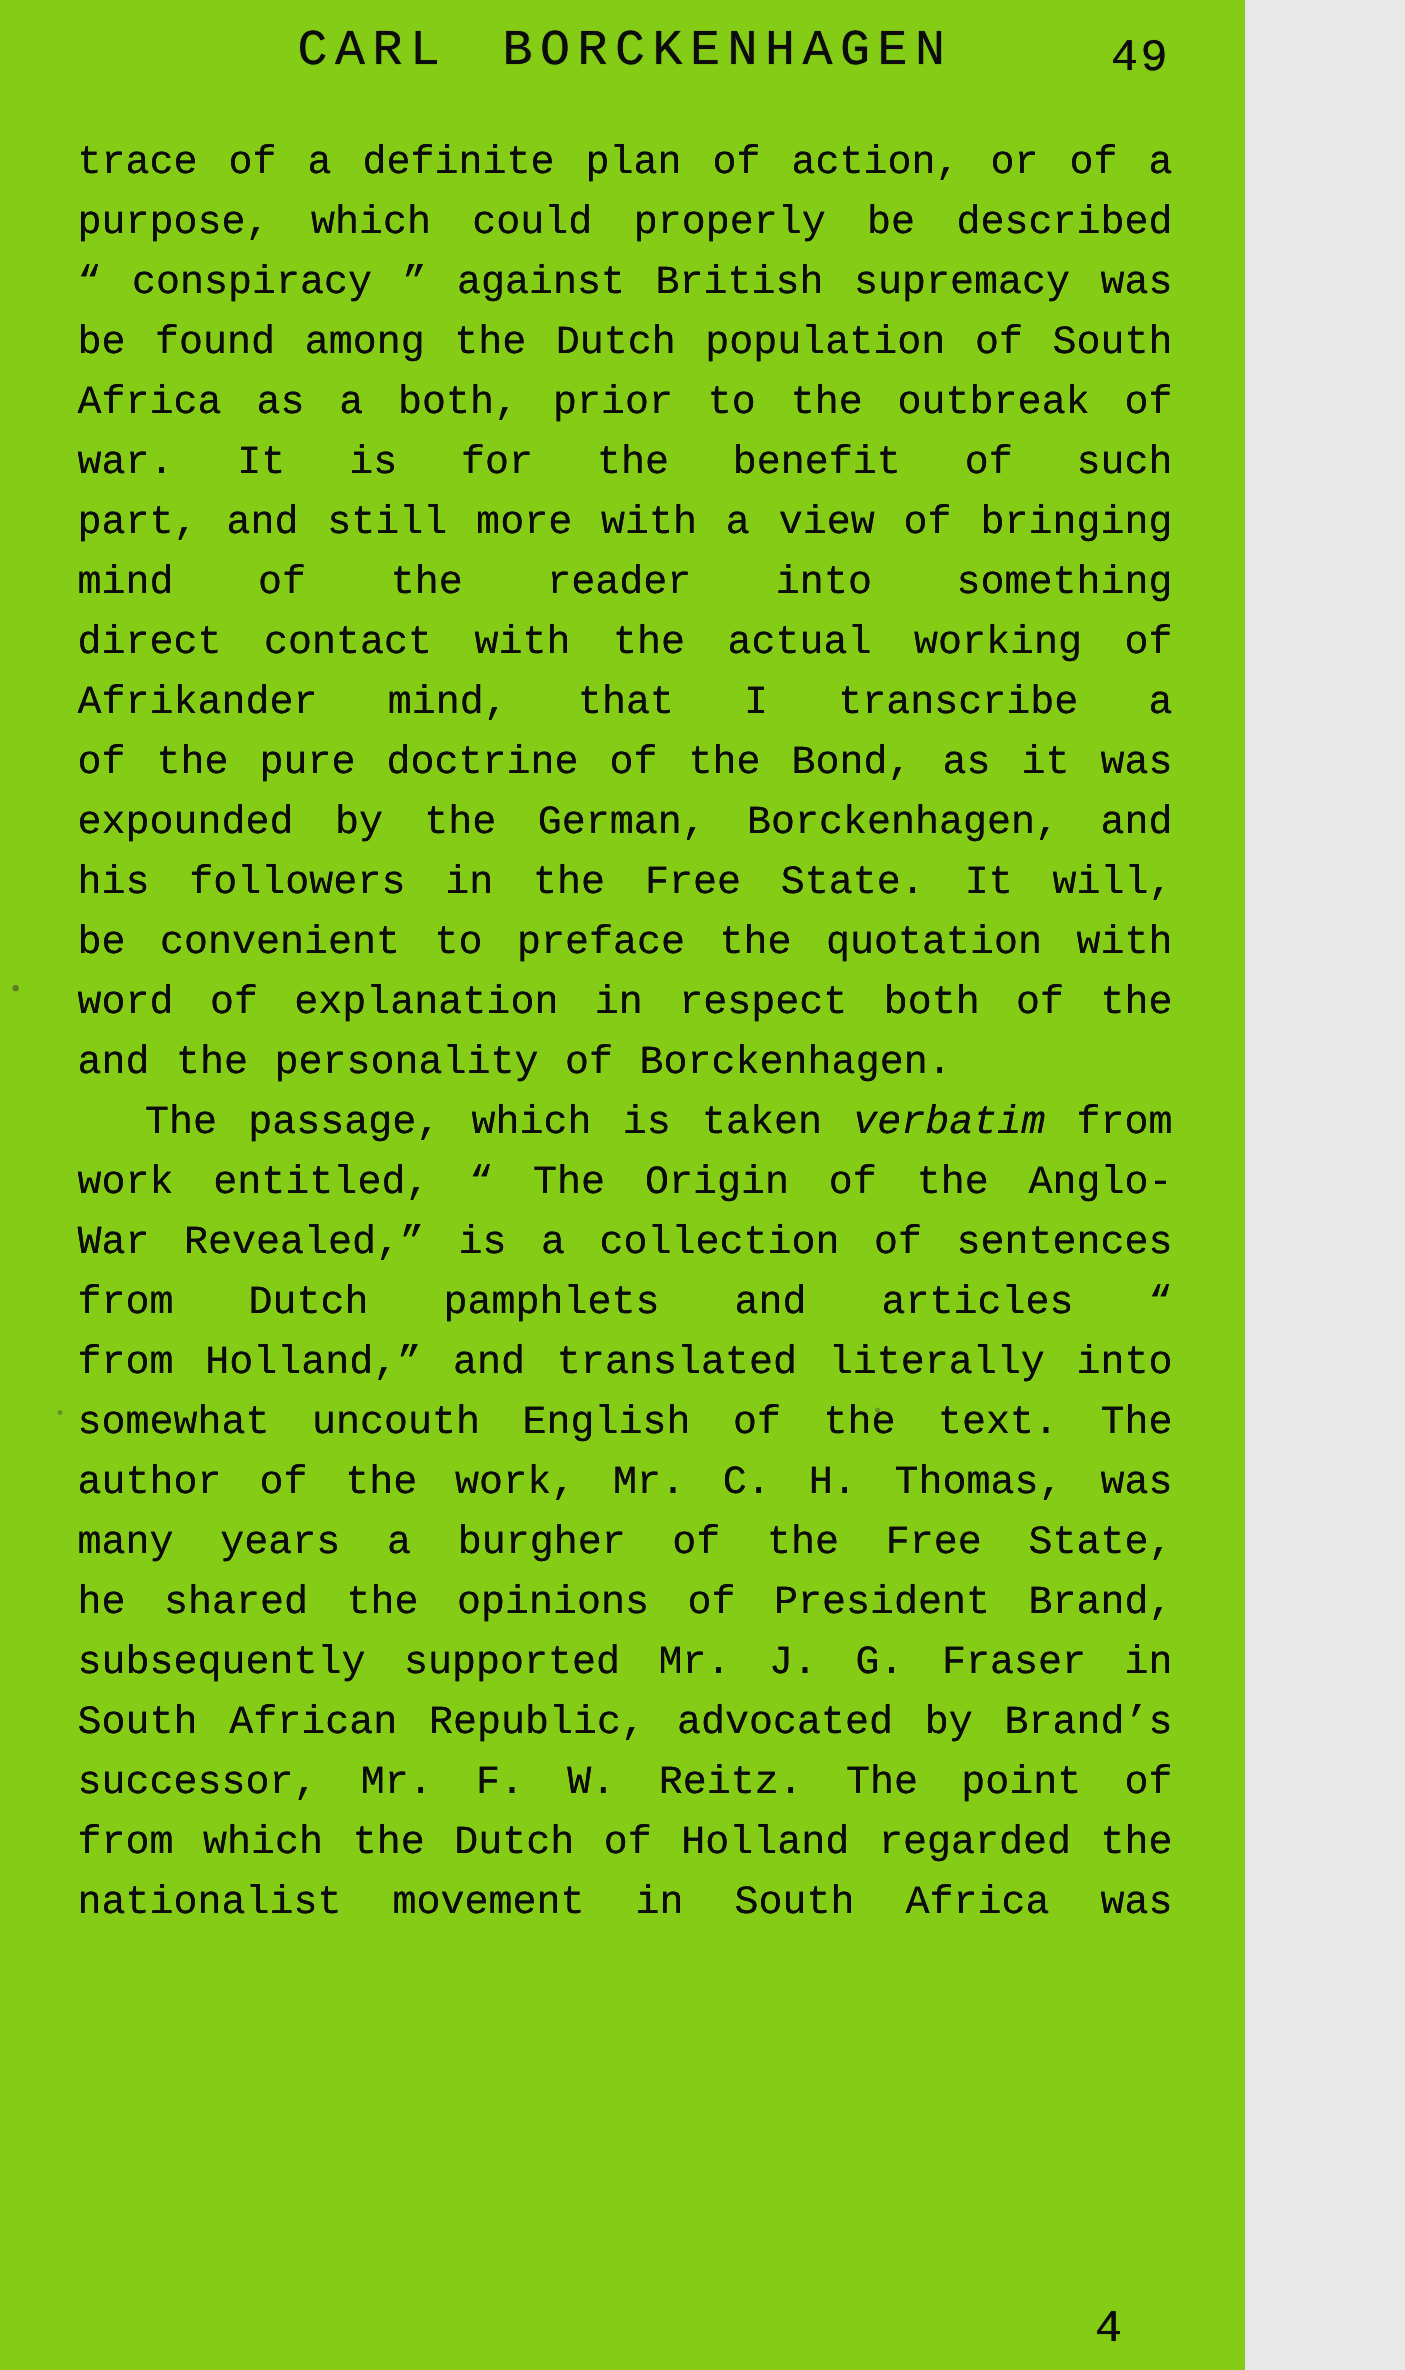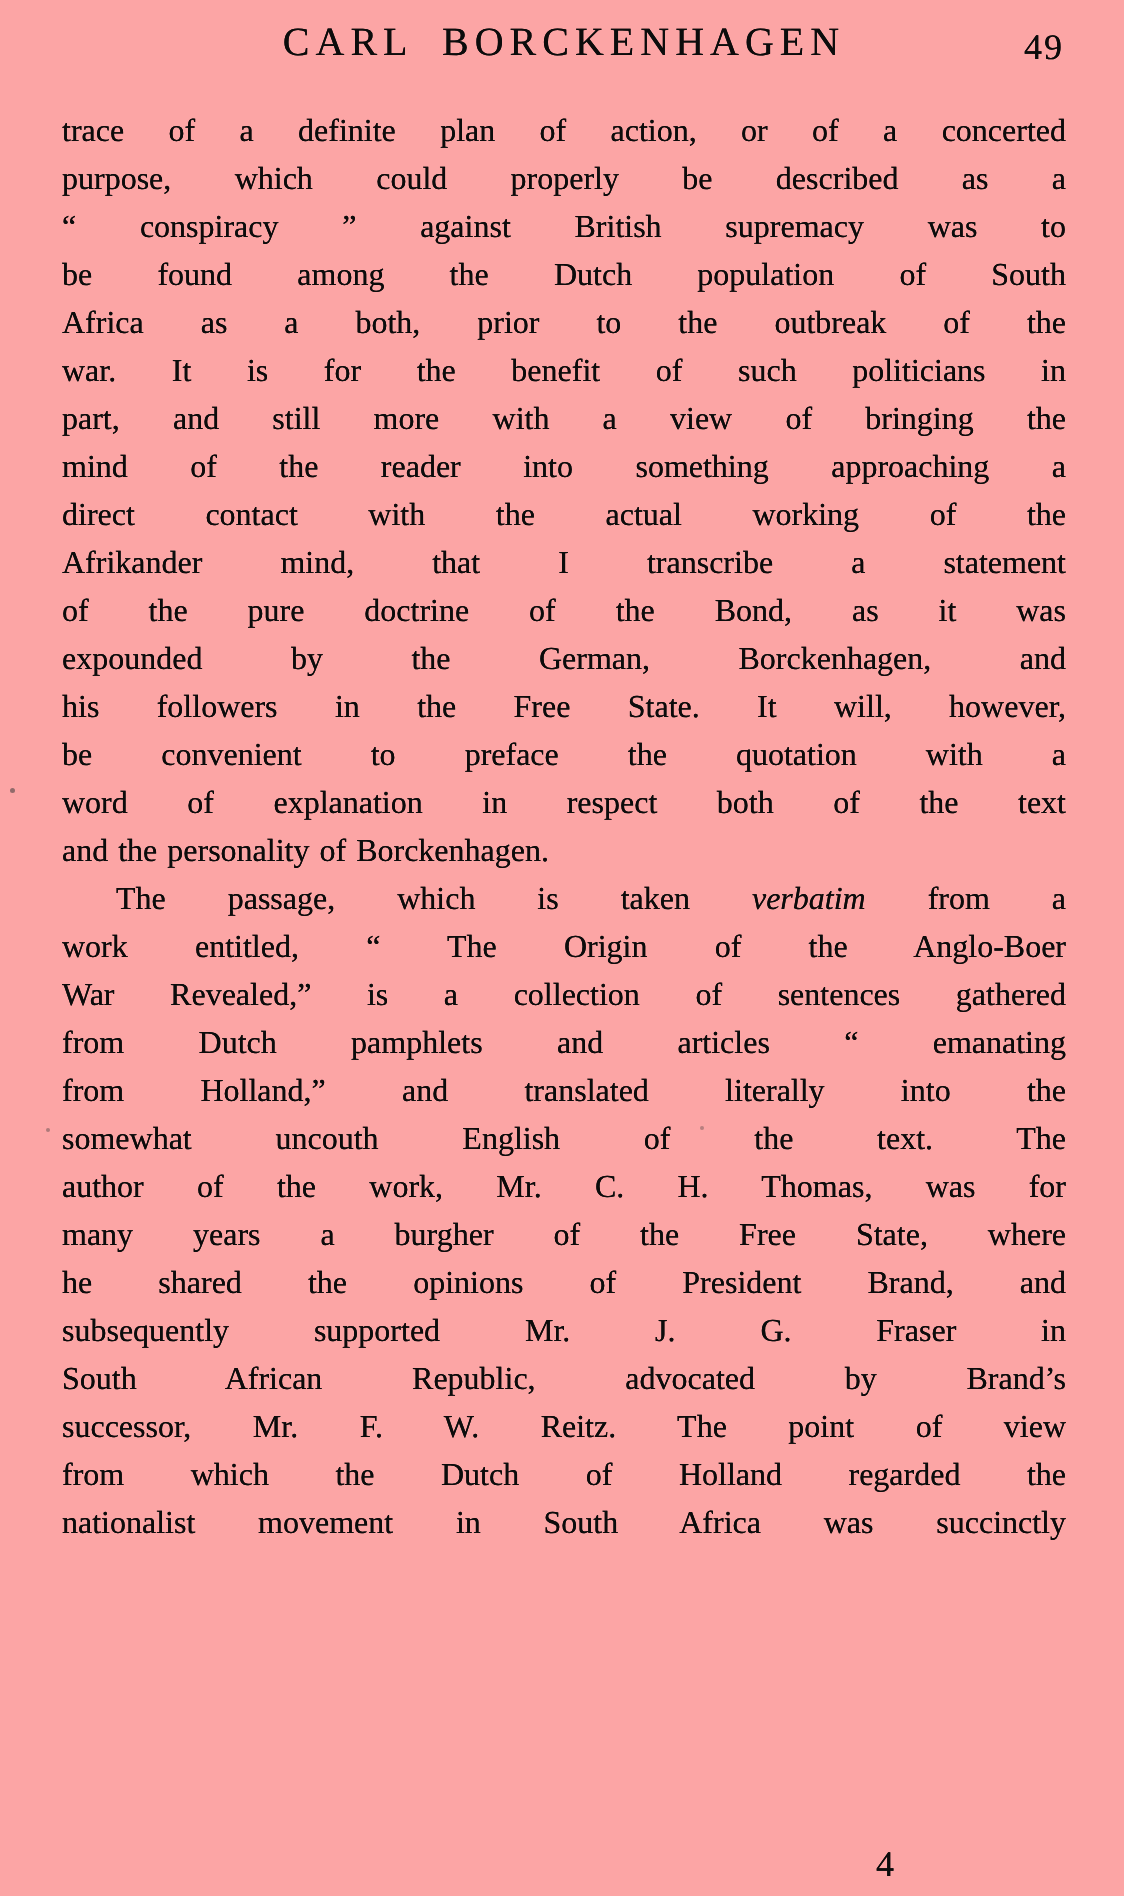--- a/index.html
+++ b/index.html
@@ -1,21 +1,21 @@
 <!DOCTYPE html>
 <html><head>
 <meta charset="utf-8">
 <style>
   html,body{margin:0;padding:0;background:#e8e8e8;}
   .page{
     position:relative;
-    width:1124px;height:1896px;
-    background:#fca5a5;
+    width:996px;height:1896px;
+    background:#84cc16;
     color:#0c0c0c;
-    font-family:Liberation Serif, serif;
+    font-family:Liberation Mono, monospace;
     overflow:hidden;
     text-rendering:geometricPrecision;
   }
   .running-head{
     position:absolute;
     left:62px;right:58px;top:18px;
     height:48px;
     text-align:center;
   }
   .head-title{

